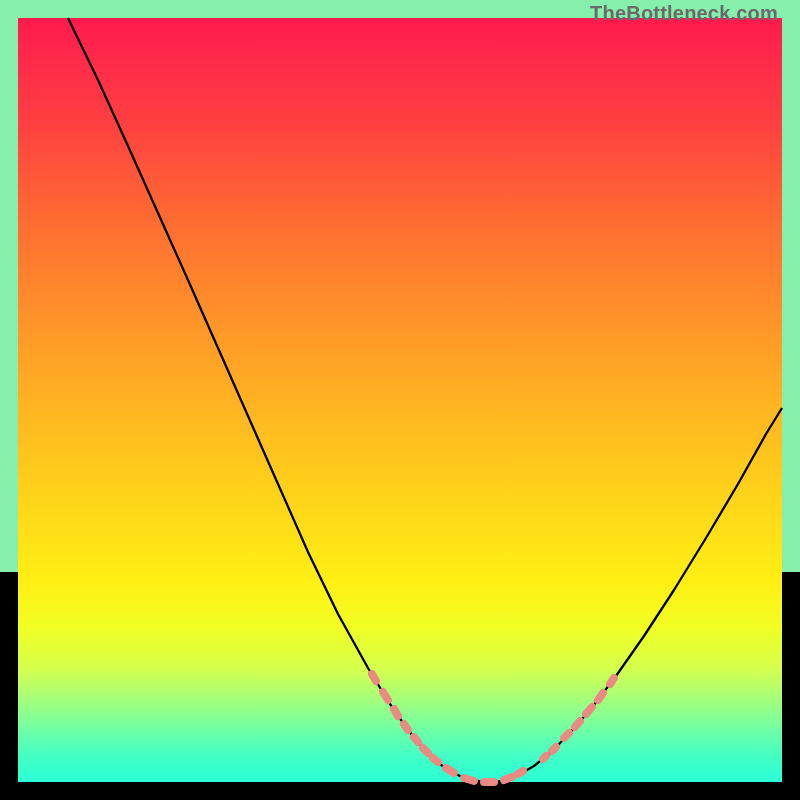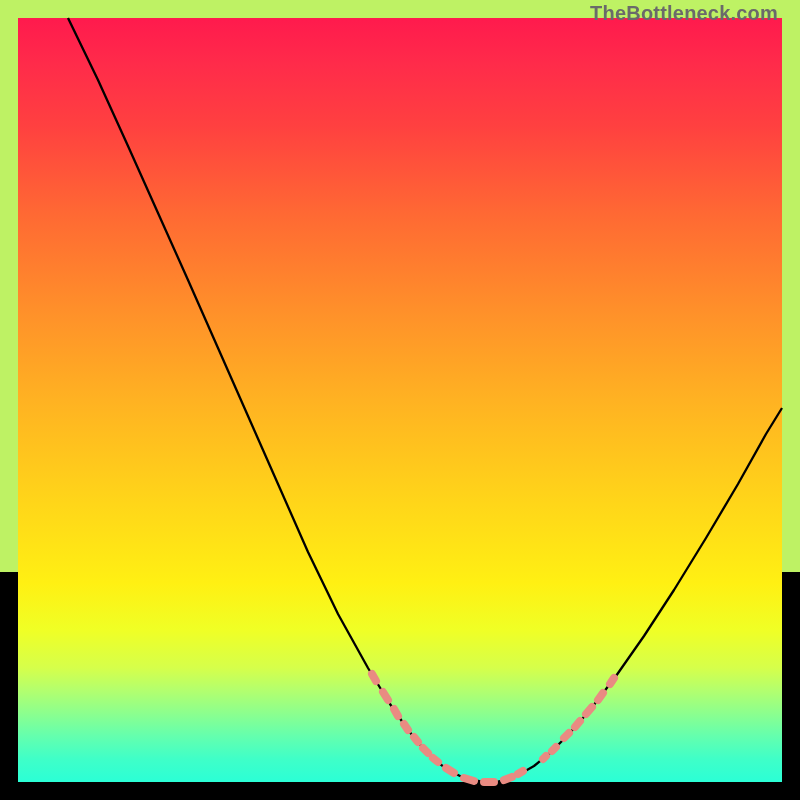--- a/index.html
+++ b/index.html
@@ -1,21 +1,21 @@
 <!DOCTYPE html>
 <html><head>
 <meta charset="utf-8">
 <style>
   * { margin: 0; padding: 0; box-sizing: border-box; }
   html, body { width: 800px; height: 800px; overflow: hidden; background: #000; }
   .frame {
     position: relative;
     width: 800px;
     height: 572px;
-    background: #bef264;
+    background: #86efac;
   }
   .plot-area {
     position: absolute;
     left: 18px;
     top: 18px;
     width: 764px;
     height: 764px;
     background: linear-gradient(to bottom,
       #ff1a4d 0%,
       #ff2b4a 6%,

